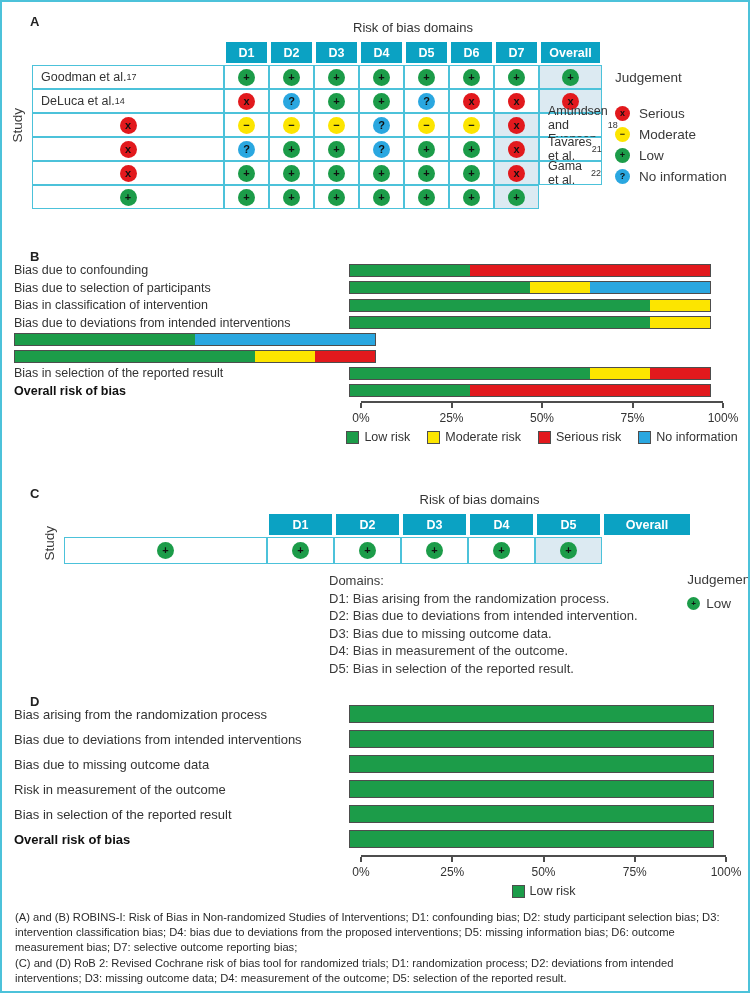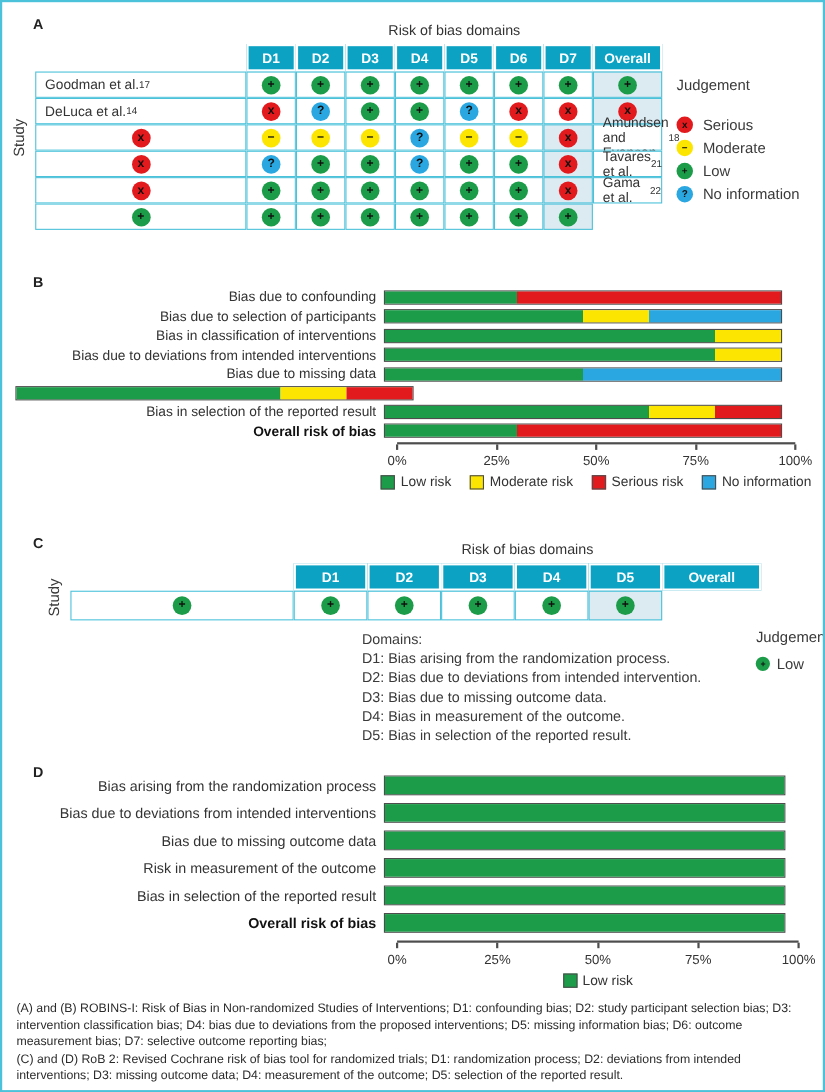--- a/index.html
+++ b/index.html
@@ -35,21 +35,21 @@
   .legend-item{display:flex;align-items:center;margin-bottom:4px;height:17px;}
   .legend-dot{width:15px;height:15px;border-radius:50%;display:flex;align-items:center;
               justify-content:center;font-size:9px;font-weight:800;color:#101010;
               margin-right:9px;line-height:1;}
 
   
   .chart{margin-left:12px;}
   .chart-row{display:flex;align-items:center;}
   #chartB .chart-row{margin-bottom:3.5px;}
   #chartD .chart-row{margin-bottom:7px;}
-  .chart-label{width:335px;text-align:right;padding-right:7px;box-sizing:border-box;
+  .chart-label{width:335px;text-align:left;padding-right:7px;box-sizing:border-box;
                font-size:12.5px;color:#333;white-space:nowrap;}
   #chartD .chart-label{font-size:13px;}
   .chart-label.bold{font-weight:bold;color:#111;}
   .bar-track{display:flex;border:1px solid var(--bar-border,#4D4D4D);box-sizing:border-box;background:#fff;}
   #chartB .bar-track{width:362px;height:13px;}
   #chartD .bar-track{width:365px;height:18px;}
   .bar-seg{height:100%;}
   .axis{position:relative;border-top:2px solid var(--bar-border,#4D4D4D);margin-left:347px;margin-top:2px;}
   #axisB{width:362px;}
   #axisD{width:365px;}
@@ -287,35 +287,34 @@
           </div>
           <div class="chart-row">
             <div class="chart-label">Bias due to selection of participants</div>
             <div class="bar-track">
               <div class="bar-seg" style="width: 50%; background: rgb(28, 156, 73);"></div>
               <div class="bar-seg" style="width: 16.7%; background: rgb(252, 229, 0);"></div>
               <div class="bar-seg" style="width: 33.3%; background: rgb(42, 167, 224);"></div>
             </div>
           </div>
           <div class="chart-row">
-            <div class="chart-label">Bias in classification of interventions</div>
+            <div class="chart-label">Bias in classification of intervention</div>
             <div class="bar-track">
               <div class="bar-seg" style="width: 83.3%; background: rgb(28, 156, 73);"></div>
               <div class="bar-seg" style="width: 16.7%; background: rgb(252, 229, 0);"></div>
             </div>
           </div>
           <div class="chart-row">
             <div class="chart-label">Bias due to deviations from intended interventions</div>
             <div class="bar-track">
               <div class="bar-seg" style="width: 83.3%; background: rgb(28, 156, 73);"></div>
               <div class="bar-seg" style="width: 16.7%; background: rgb(252, 229, 0);"></div>
             </div>
           </div>
           <div class="chart-row">
-            <div class="chart-label">Bias due to missing data</div>
             <div class="bar-track">
               <div class="bar-seg" style="width: 50%; background: rgb(28, 156, 73);"></div>
               <div class="bar-seg" style="width: 50%; background: rgb(42, 167, 224);"></div>
             </div>
           </div>
           <div class="chart-row">
             <div class="bar-track">
               <div class="bar-seg" style="width: 66.7%; background: rgb(28, 156, 73);"></div>
               <div class="bar-seg" style="width: 16.7%; background: rgb(252, 229, 0);"></div>
               <div class="bar-seg" style="width: 16.6%; background: rgb(226, 25, 29);"></div>

